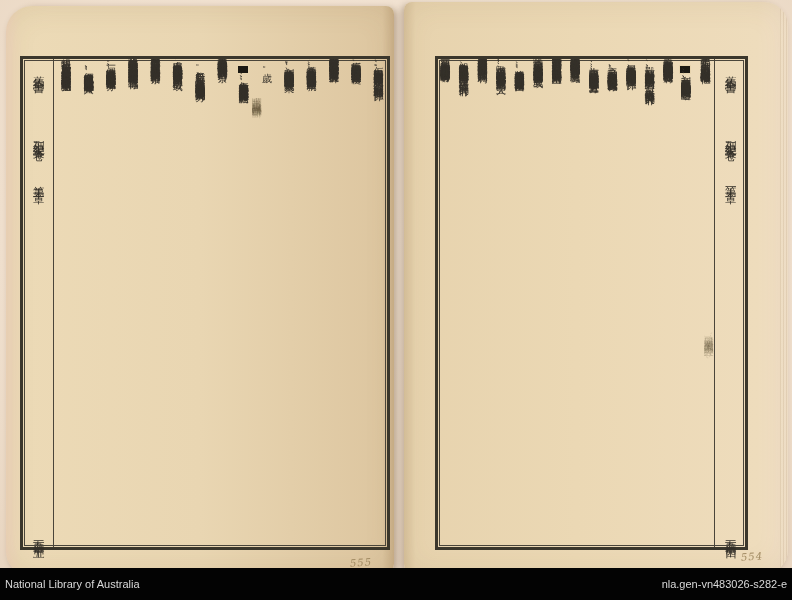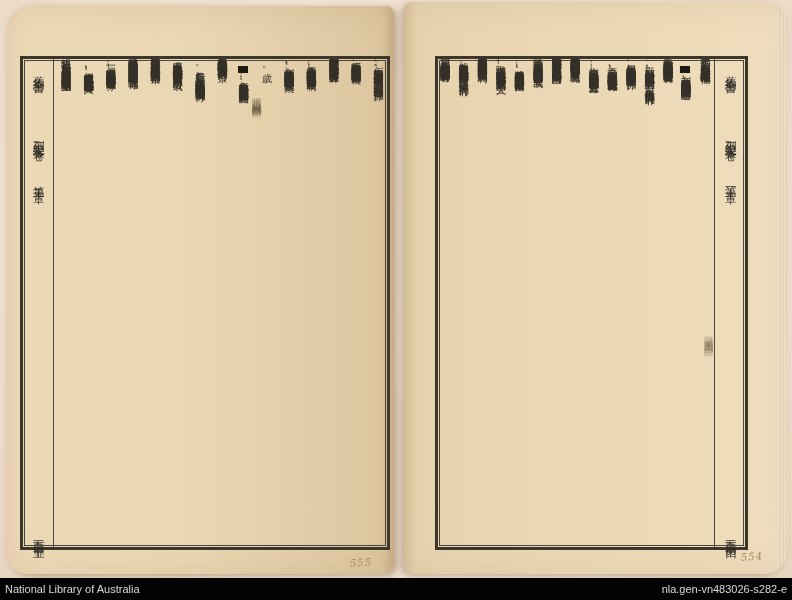--- a/index.html
+++ b/index.html
@@ -97,21 +97,21 @@
   
   .hand-num{
     position:absolute;font-family:"DejaVu Serif",serif;font-style:italic;
     font-size:10px;color:#a28b63;transform:rotate(-4deg);letter-spacing:1px;
   }
   .leaf-left  .hand-num{left:344px;top:551px;}
   .leaf-right .hand-num{left:337px;top:549px;}
 
   
   .footer-bar{
-    position:absolute;left:0;bottom:0;width:792px;height:22px;
+    position:absolute;left:0;bottom:0;width:792px;height:32px;
     background:#030303;display:flex;align-items:center;justify-content:space-between;
     box-sizing:border-box;padding:0 5px;
     font-family:"Liberation Sans",sans-serif;font-size:11px;color:#d9d9d9;
   }
 </style>
 </head>
 <body>
 
 <div class="stage">
 

